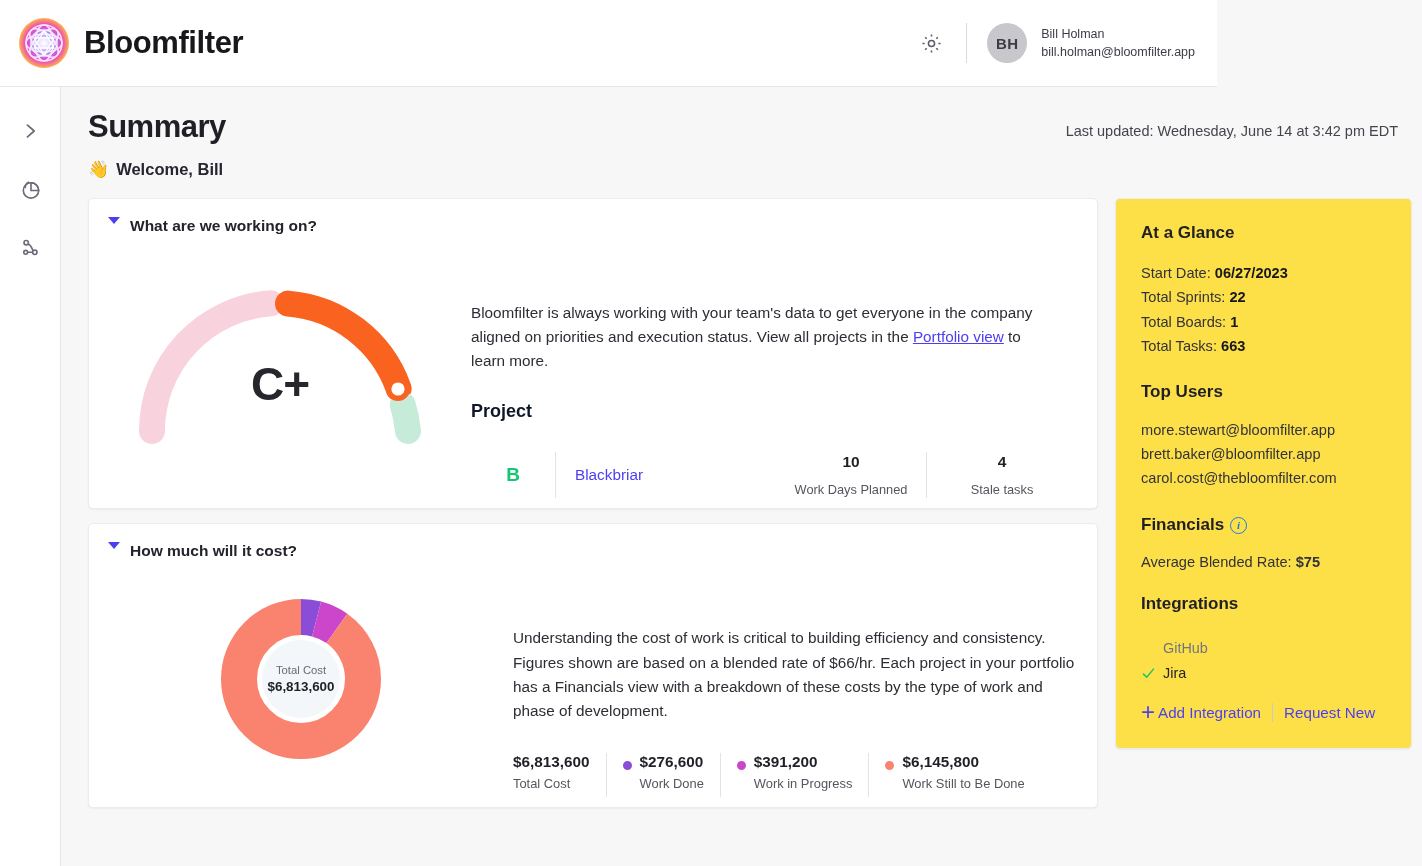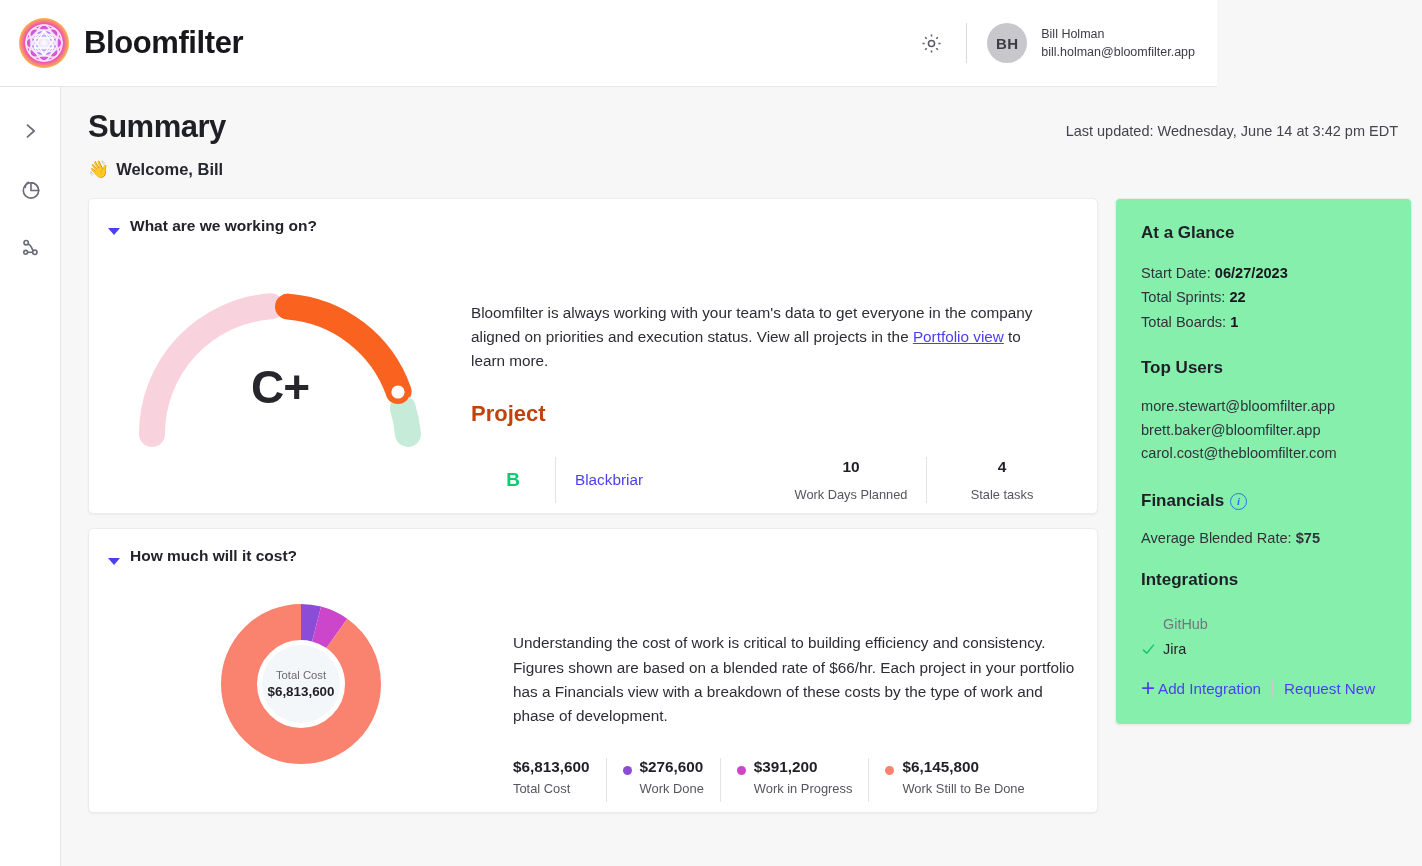--- a/index.html
+++ b/index.html
@@ -82,21 +82,21 @@
   .col-main { width: 1010px; display: flex; flex-direction: column; gap: 14px; }
 
   .card {
     background: #ffffff;
     border: 1px solid #ececed;
     border-radius: 5px;
     box-shadow: 0 1px 2px rgba(20,20,40,.05);
   }
 
   .card-head {
-    display: flex; align-items: flex-end; gap: 10px;
+    display: flex; align-items: flex-start; gap: 10px;
     padding: 18px 0 0 19px;
   }
   .caret {
     width: 0; height: 0;
     border-left: 6px solid transparent;
     border-right: 6px solid transparent;
     border-top: 7px solid #4c3ff0;
     cursor: pointer;
   }
   .card-title { font-size: 15.5px; font-weight: 700; color: #23232b; }
@@ -108,21 +108,21 @@
   .gauge-wrap { position: relative; width: 300px; height: 175px; }
   .gauge-label {
     position: absolute; left: 0; right: 0; top: 78px;
     text-align: center;
     font-size: 46px; font-weight: 700; color: #26262c; letter-spacing: -1px;
   }
 
   .text-col { flex: 1; padding-top: 66px; }
   .para { font-size: 15.3px; line-height: 1.58; color: #2d2d35; max-width: 562px; }
   .link { color: #4c3ff0; text-decoration: underline; cursor: pointer; }
-  .sub-head { margin-top: 28px; font-size: 22px; font-weight: 700; color: #c2410c; }
+  .sub-head { margin-top: 28px; font-size: 18px; font-weight: 700; color: #0f172a; }
 
   .project-row { margin-top: 30px; display: flex; align-items: center; }
   .grade {
     width: 84px; text-align: center;
     font-size: 19px; font-weight: 700; color: #12c971;
   }
   .sep { width: 1px; height: 46px; background: #e3e3e7; }
   .proj-name {
     padding-left: 19px; width: 220px;
     font-size: 15.3px; color: #4c3ff0; cursor: pointer;
@@ -144,21 +144,21 @@
   .legend-row { margin-top: 30px; display: flex; align-items: flex-start; }
   .legend-item { display: flex; align-items: flex-start; }
   .leg-dot { width: 9px; height: 9px; border-radius: 50%; margin: 8px 8px 0 0; flex: none; }
   .leg-val { font-size: 15.3px; font-weight: 700; color: #1f1f27; }
   .leg-lbl { margin-top: 5px; font-size: 12.9px; color: #55555f; }
   .leg-sep { width: 1px; height: 44px; background: #e3e3e7; margin: 0 16px; }
 
   
   .col-side {
     width: 297px;
-    background: #86efac;
+    background: #fde047;
     border: 1px solid #ececed;
     border-radius: 5px;
     box-shadow: 0 1px 2px rgba(20,20,40,.05);
     padding: 24px 22px 24px 25px;
   }
   .side-h { font-size: 17px; font-weight: 700; color: #1f1f27; }
   .kv-list { margin-top: 18px; }
   .kv { font-size: 14.6px; color: #32323b; line-height: 1.67; }
   .kv b { font-weight: 700; color: #17171d; }
   .side-h2 { margin-top: 24px; font-size: 17px; font-weight: 700; color: #1f1f27; }
@@ -392,20 +392,21 @@
 
     </div>
 
     <div class="col-side">
       <div class="side-h">At a Glance</div>
 
       <div class="kv-list">
         <div class="kv"><span>Start Date: </span><b>06/27/2023</b></div>
         <div class="kv"><span>Total Sprints: </span><b>22</b></div>
         <div class="kv"><span>Total Boards: </span><b>1</b></div>
+        <div class="kv"><span>Total Tasks: </span><b>663</b></div>
       </div>
 
       <div class="side-h2">Top Users</div>
       <div class="email-list">
         <div class="email">more.stewart@bloomfilter.app</div>
         <div class="email">brett.baker@bloomfilter.app</div>
         <div class="email">carol.cost@thebloomfilter.com</div>
       </div>
 
       <div class="fin-head">

